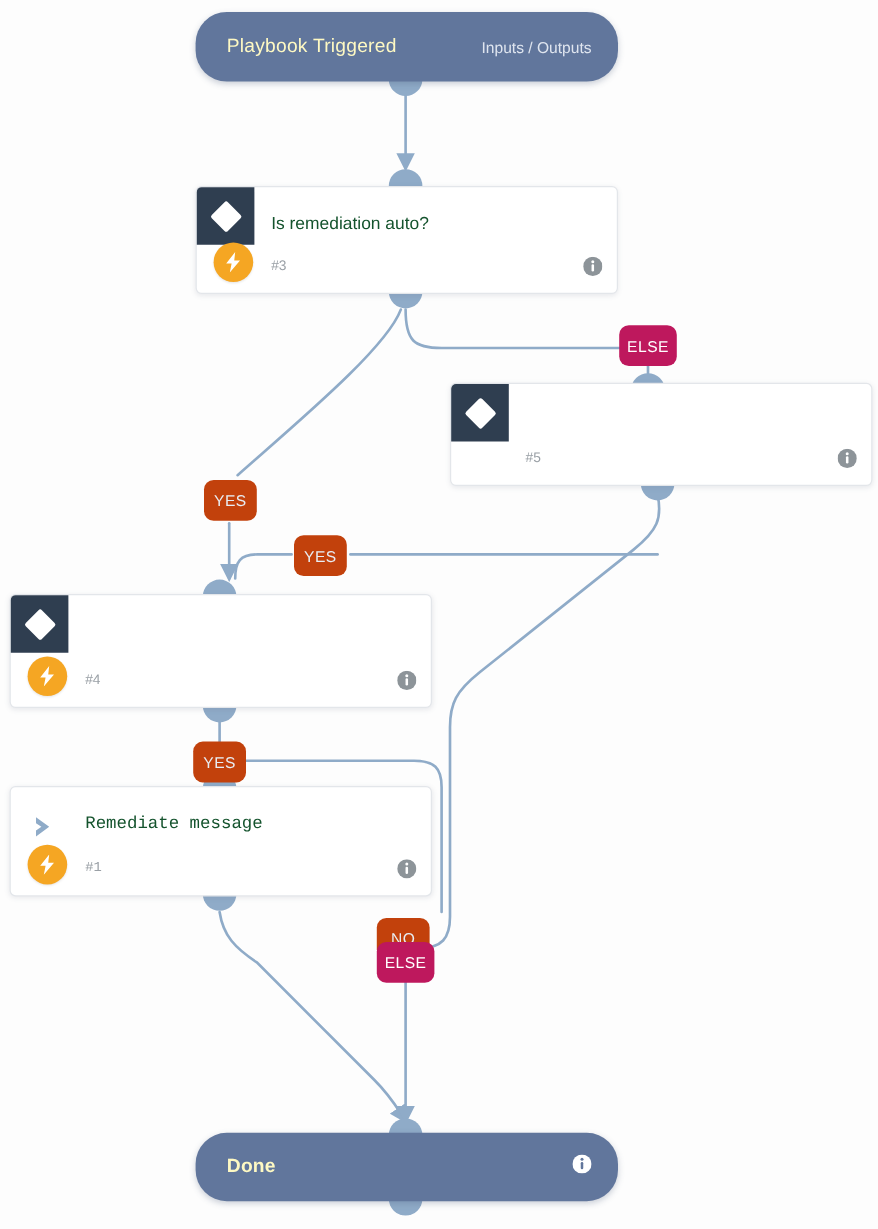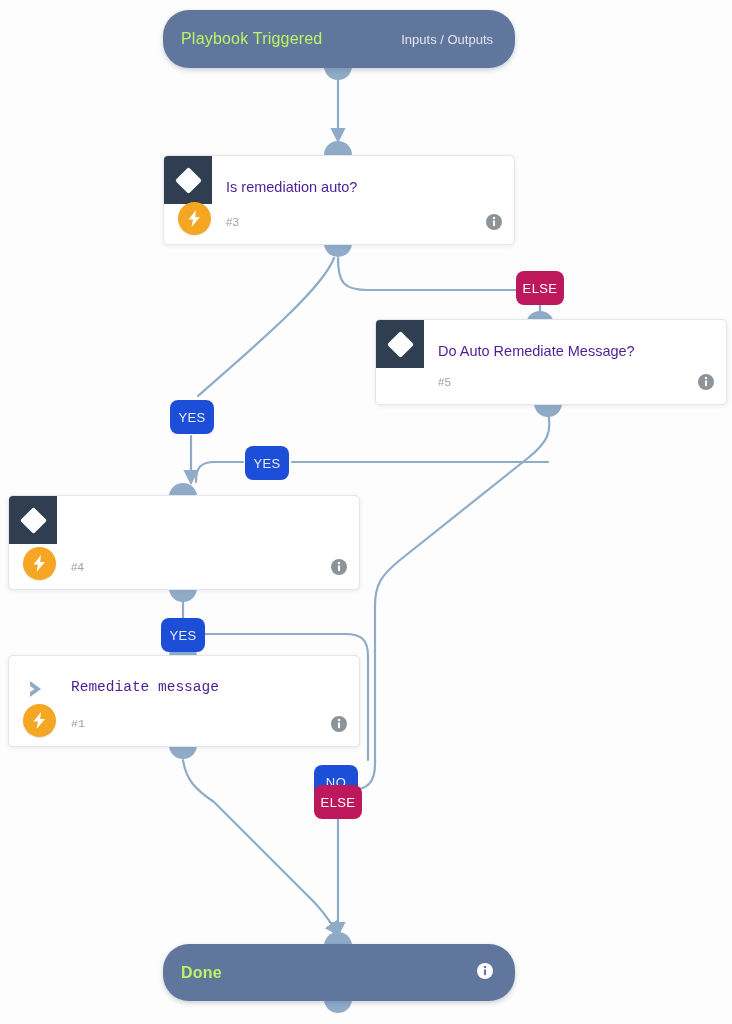--- a/index.html
+++ b/index.html
@@ -38,24 +38,24 @@
     position: absolute;
     box-sizing: border-box;
     background: #61769c;
     border-radius: 26px;
     box-shadow: 0 2px 5px rgba(80,95,125,0.30);
     display: flex;
     align-items: center;
     z-index: 5;
   }
   .pill .pill-title {
-    color: #bef264;
+    color: #fef9c3;
     font-size: 16px;
     letter-spacing: .2px;
-    margin-left: 18px;
+    margin-left: 26px;
     white-space: nowrap;
   }
   .pill .pill-sub {
     margin-left: auto;
     margin-right: 22px;
     color: #dfe5ef;
     font-size: 13px;
     white-space: nowrap;
   }
   .pill .info-white {
@@ -76,21 +76,21 @@
   .card-body {
     position: relative;
     height: 100%;
     width: 100%;
   }
   .card-title {
     position: absolute;
     left: 62px;
     top: 20px;
     right: 34px;
-    color: #4c1d95;
+    color: #14532d;
     font-size: 14.5px;
     line-height: 23px;
   }
   .card-num {
     position: absolute;
     left: 62px;
     bottom: 16px;
     color: #9aa0a6;
     font-size: 11.5px;
   }
@@ -172,21 +172,21 @@
     box-sizing: border-box;
     display: flex;
     align-items: center;
     justify-content: center;
     font-size: 13px;
     letter-spacing: .4px;
     border-radius: 8px;
     z-index: 6;
   }
   .elabel.dark {
-    background: #1d4ed8;
+    background: #c2410c;
     color: #e8edf3;
     text-align: right;
   }
   .elabel.amber {
     background: #be185d;
     color: #ffffff;
   }
 </style>
 </head>
 <body>
@@ -259,21 +259,20 @@
   <div class="port out" style="left:324px; top:243px;"></div>
 
   <div class="elabel amber" style="left:516px; top:271px; width:48px; height:34px;">ELSE</div>
 
   <div class="port in" style="left:526px; top:311px;"></div>
   <div class="card" style="left:375px; top:319px; width:352px; height:86px;">
     <div class="card-body">
       <div class="icon-box">
         <div class="diamond"></div>
       </div>
-      <div class="card-title">Do Auto Remediate Message?</div>
       <div class="card-num">#5</div>
       <span class="info-icon">
         <svg width="16" height="16" viewBox="0 0 16 16">
           <circle cx="8" cy="8" r="8" fill="#8d9499"></circle>
           <circle cx="8" cy="4.1" r="1.25" fill="#ffffff"></circle>
           <rect x="6.95" y="6.3" width="2.1" height="6" rx="1" fill="#ffffff"></rect>
         </svg>
       </span>
     </div>
   </div>

